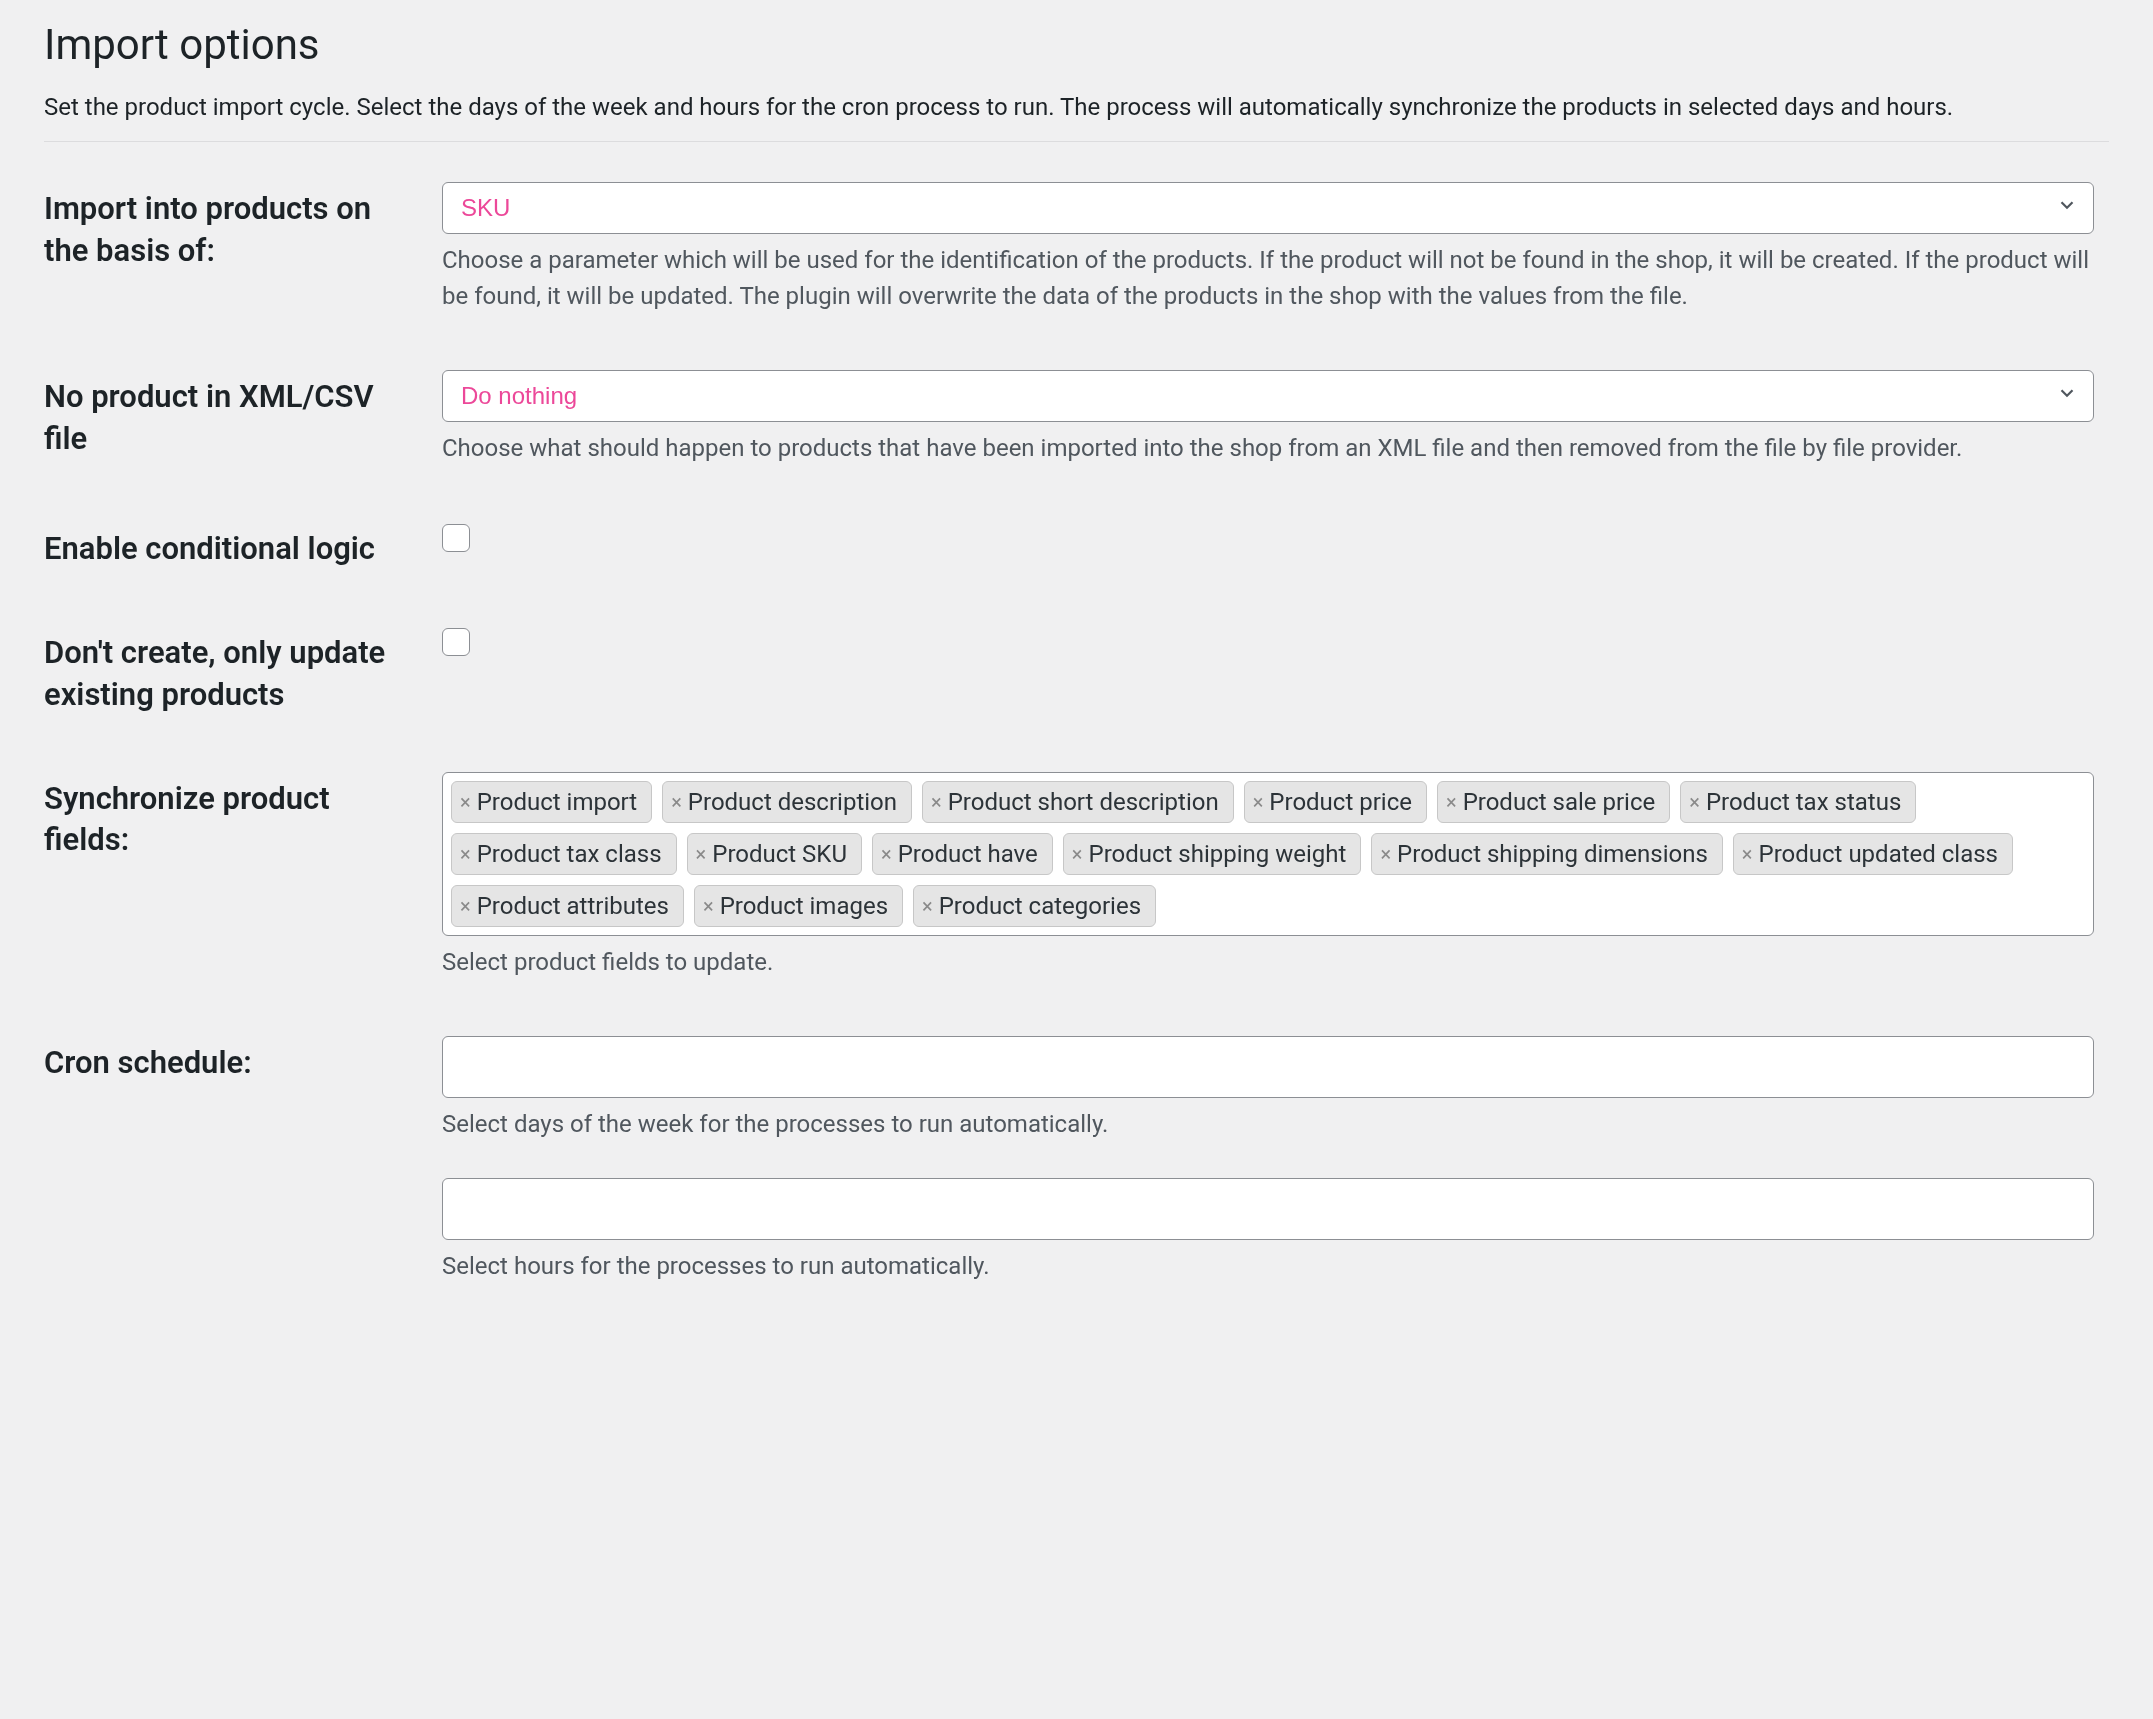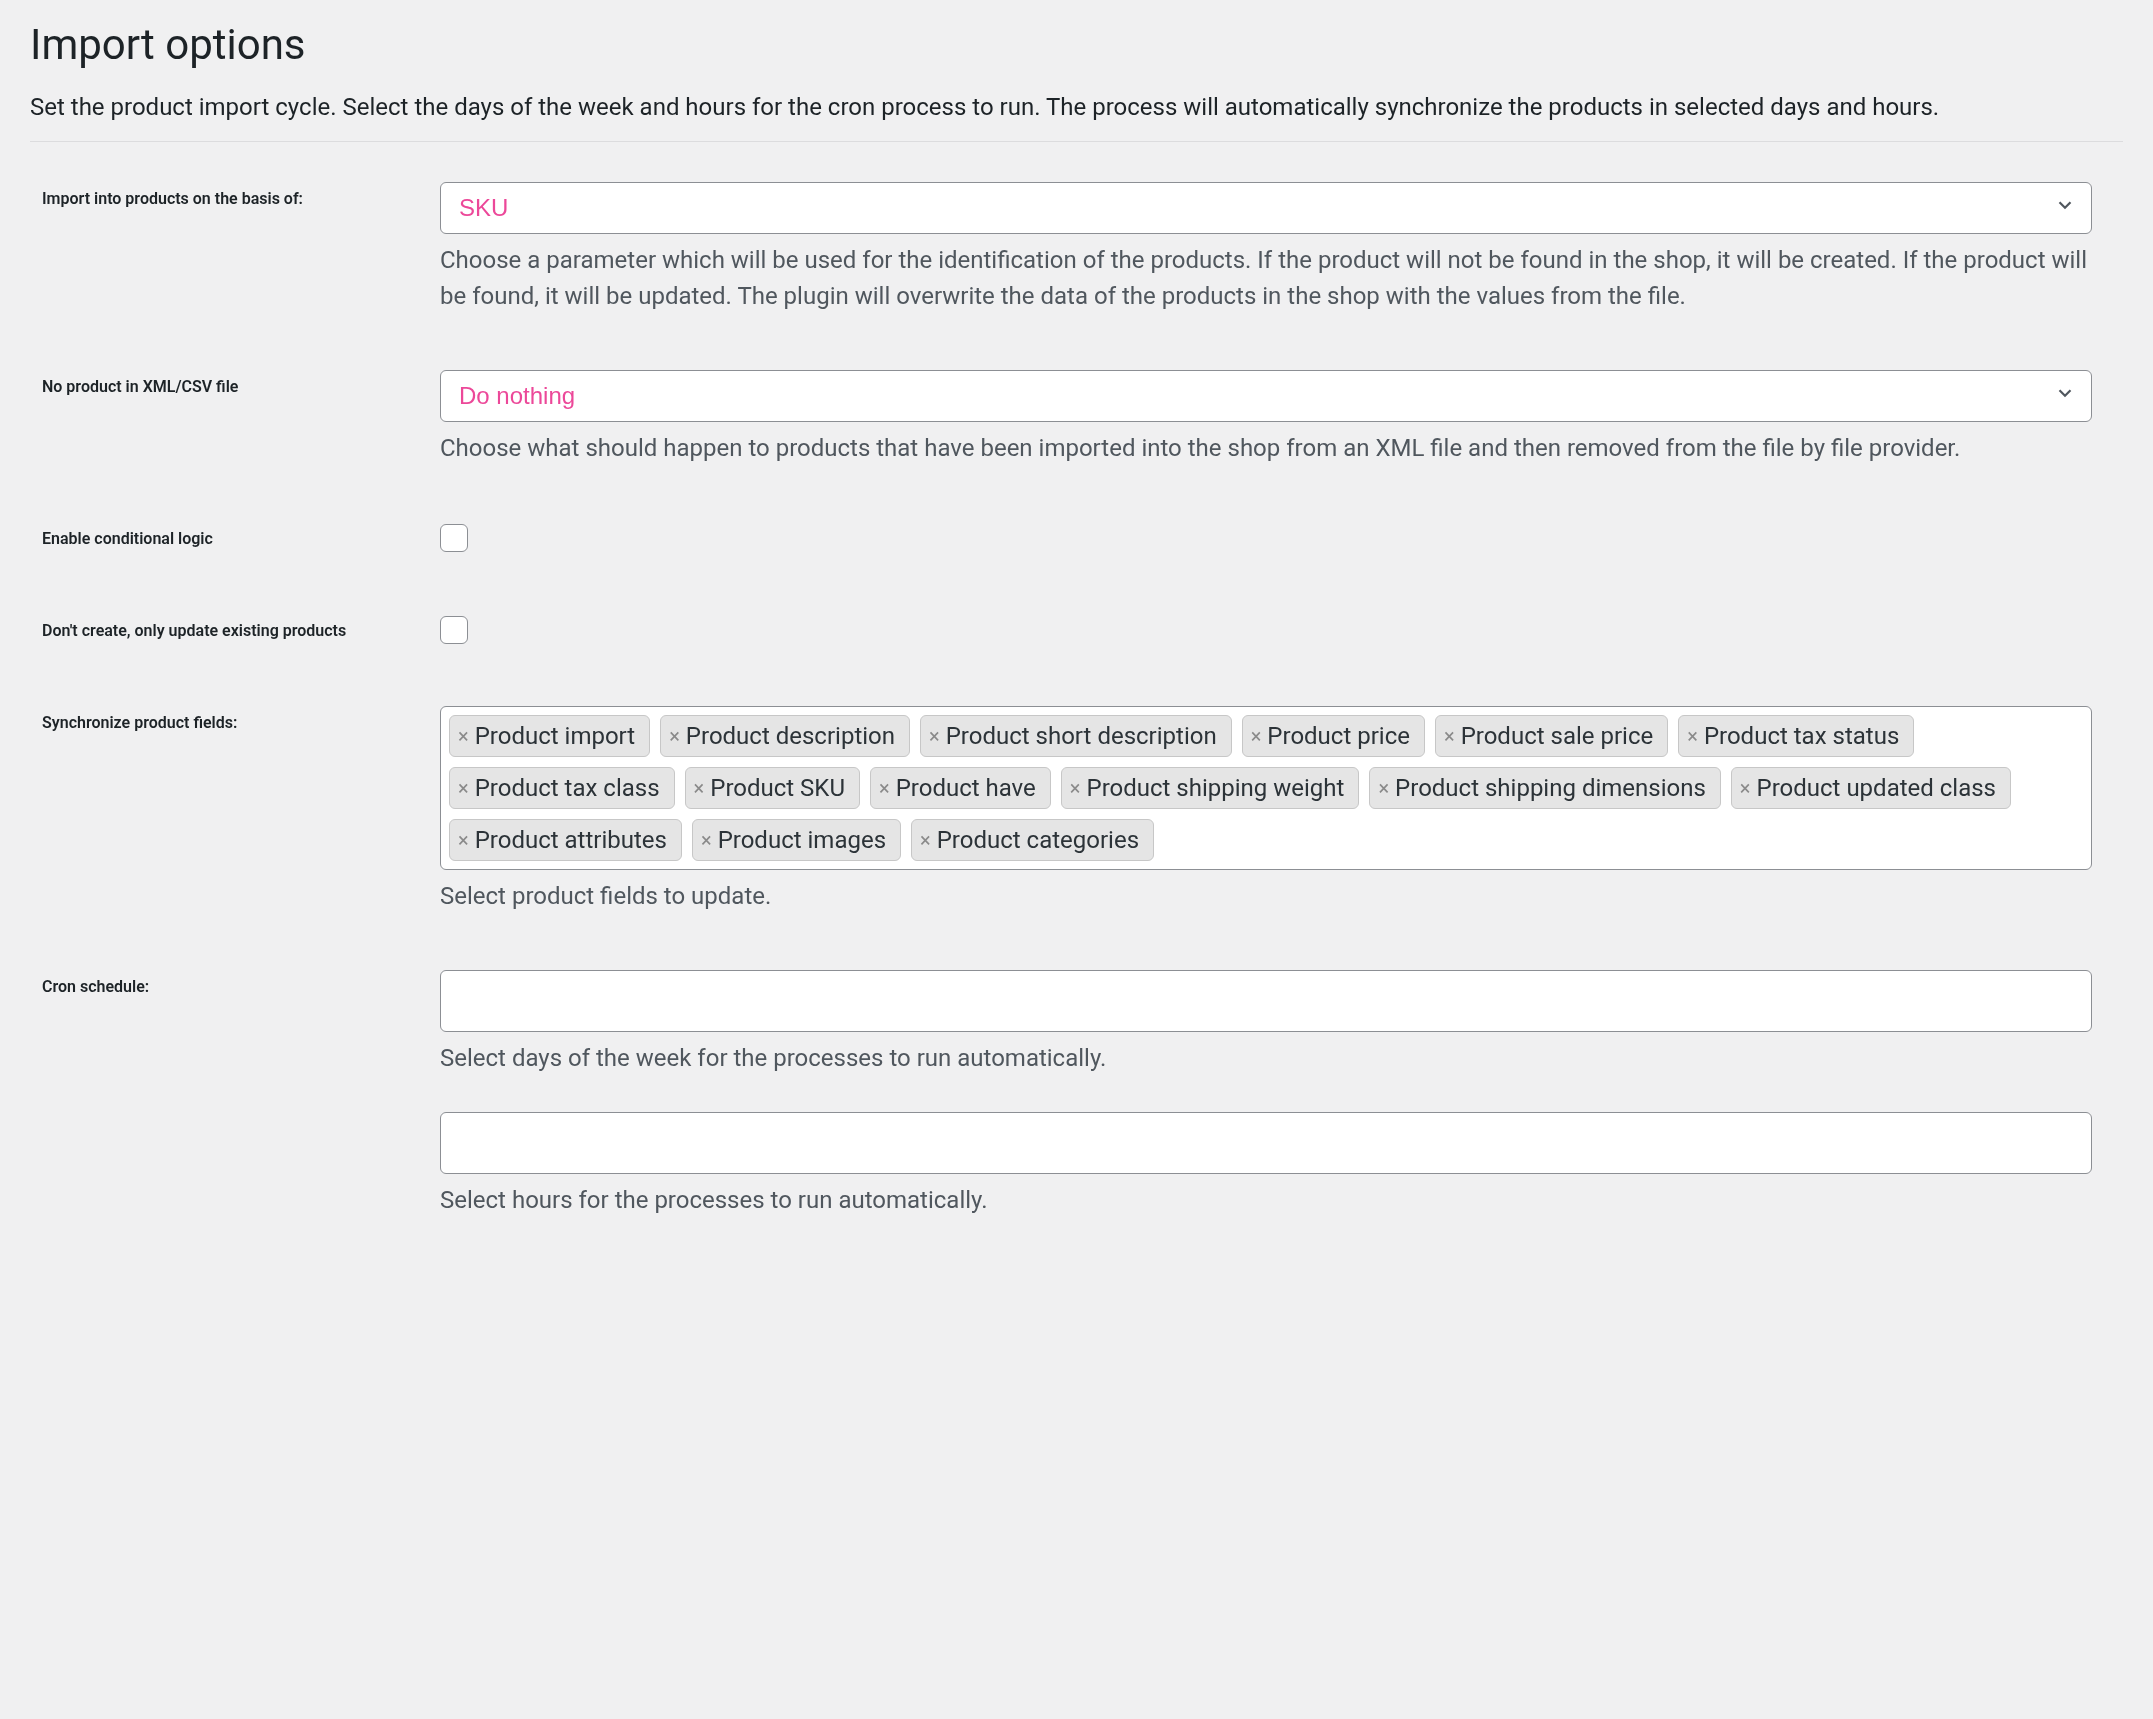--- a/index.html
+++ b/index.html
@@ -5,21 +5,21 @@
   * { box-sizing: border-box; }
   body {
     margin: 0;
     padding: 0;
     background: #f0f0f1;
     font-family: -apple-system, BlinkMacSystemFont, "Segoe UI", Roboto, Helvetica, Arial, sans-serif;
     color: #1d2327;
     font-size: 23px;
   }
   .wrap {
-    padding: 20px 30px;
+    padding: 20px 44px;
   }
   h2 {
     font-size: 42px;
     font-weight: 400;
     margin: 0 0 24px 0;
     color: #1d2327;
   }
   .section-desc {
     font-size: 24px;
     color: #1d2327;
@@ -36,24 +36,23 @@
     display: flex;
     align-items: flex-start;
     margin-bottom: 56px;
   }
   .form-label {
     width: 398px;
     flex-shrink: 0;
     padding-right: 30px;
     padding-top: 6px;
     font-weight: 600;
-    font-size: 16px;
+    font-size: 31px;
     color: #1d2327;
     line-height: 1.35;
-    margin-left: 12px;
   }
   .form-field {
     flex: 1;
     min-width: 0;
     max-width: 1652px;
   }
   select {
     width: 100%;
     font-size: 24px;
     padding: 10px 42px 10px 18px;

